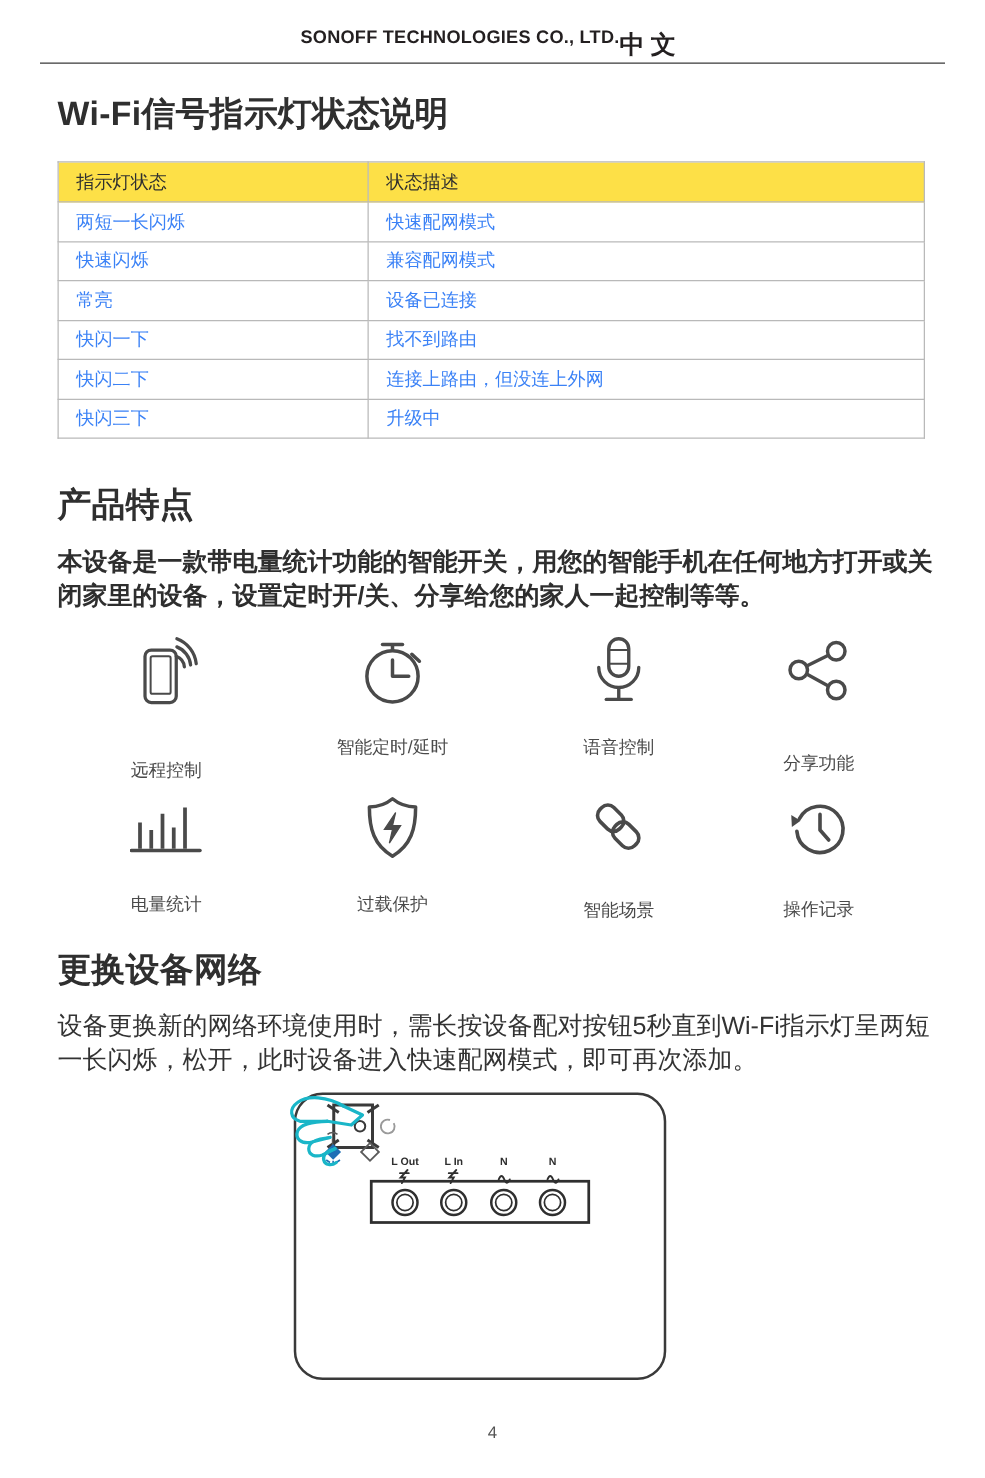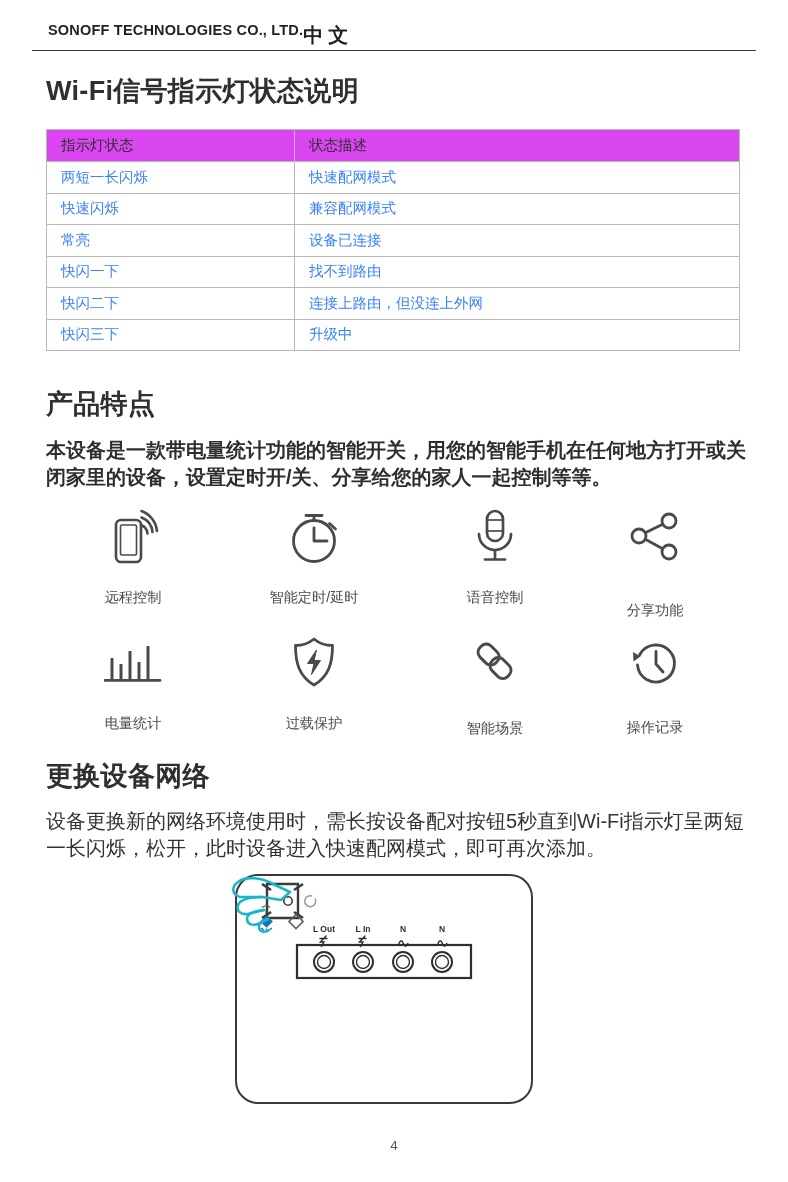--- a/index.html
+++ b/index.html
@@ -8,21 +8,21 @@
     background: #ffffff;
     font-family: "Liberation Sans", "DejaVu Sans", sans-serif;
     color: #2b2b2b;
     overflow: hidden;
   }
   .page { position: relative; width: 788px; height: 1182px; }
 
   
   .hdr {
     position: absolute; left: 48px; top: 22px; width: 692px; height: 28px;
-    display: flex; align-items: flex-start; justify-content: flex-start;
+    display: flex; align-items: flex-start; justify-content: center;
   }
   .hdr-brand {
     font-size: 14.5px; font-weight: bold; letter-spacing: .2px;
     color: #231f20; white-space: nowrap;
   }
   .hdr-lang {
     font-size: 20px; font-weight: bold; color: #231f20;
     letter-spacing: 5px; padding-right: 2px;
   }
   .hdr-rule {
@@ -45,21 +45,21 @@
     border-collapse: collapse; table-layout: fixed;
   }
   .tbl td {
     border: 1px solid #b9b9b9;
     height: 31.5px; padding: 0 0 0 14px;
     font-size: 14.5px; color: #3b82f6; vertical-align: middle;
     white-space: nowrap;
   }
   .tbl .c1 { width: 248px; }
   .tbl thead td {
-    background: #d946ef; font-size: 14.5px; color: #2f2f2f;
+    background: #fde047; font-size: 14.5px; color: #2f2f2f;
     height: 32px; border-color: #b9b9b9;
   }
 
   
   .para {
     position: absolute; font-size: 20px; line-height: 27px;
     color: #333; width: 700px;
   }
   #para-features { left: 46px; top: 437px; font-weight: bold; color: #2e2e2e; }
   #para-network  { left: 46px; top: 808px; }
@@ -136,21 +136,21 @@
     </tbody>
   </table>
 
   <div class="h1" id="title-features">产品特点</div>
   <div class="para" id="para-features">本设备是一款带电量统计功能的智能开关，用您的智能手机在任何地方打开或关闭家里的设备，设置定时开/关、分享给您的家人一起控制等等。</div>
 
   <div class="ico-grid">
 
     <div class="ico-row">
 
-      <div class="ico-cell" style="left:0px;">
+      <div class="ico-cell" style="left:0px;justify-content:space-between;">
         <div class="ico-art">
           <svg width="52" height="56" viewBox="0 0 52 56">
             <rect x="9" y="11" width="25" height="42" rx="5" ry="5" fill="none" stroke="#4a4a4a" stroke-width="2.6"></rect>
             <rect x="13.5" y="16" width="16" height="30" rx="1.5" fill="none" stroke="#4a4a4a" stroke-width="1.6"></rect>
             <path d="M34 16 a10 10 0 0 1 6.5 8.5" fill="none" stroke="#4a4a4a" stroke-width="2.6" stroke-linecap="round"></path>
             <path d="M34.5 8.5 a17.5 17.5 0 0 1 11 14.5" fill="none" stroke="#4a4a4a" stroke-width="2.6" stroke-linecap="round"></path>
             <path d="M34.5 2 a24 24 0 0 1 15.5 20" fill="none" stroke="#4a4a4a" stroke-width="2.6" stroke-linecap="round"></path>
           </svg>
         </div>
         <div class="ico-label" style="margin-top:20px">远程控制</div>

